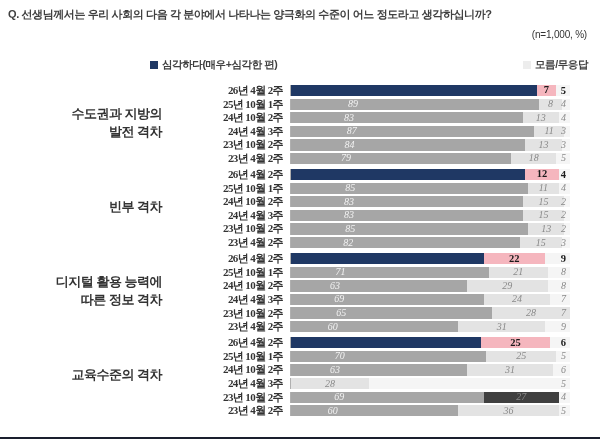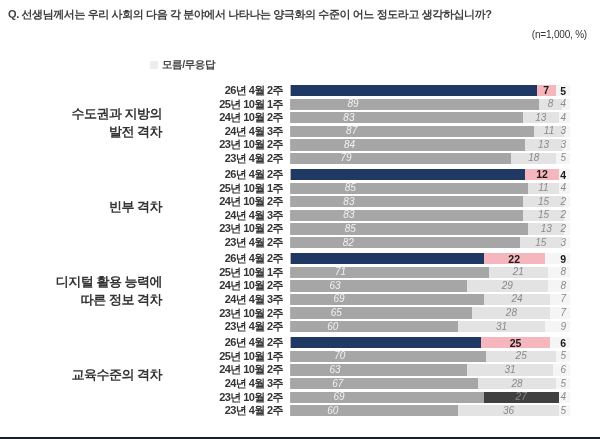--- a/index.html
+++ b/index.html
@@ -22,21 +22,21 @@
   .legend-item{display:flex;align-items:center;gap:4px;font-size:10.5px;font-weight:bold;color:#404040;letter-spacing:-0.4px;}
   .swatch{width:8px;height:8px;display:inline-block;}
   .chart{position:absolute;top:85px;left:0;right:0;}
   .section{position:relative;margin-bottom:5px;}
   .cat{
     position:absolute;left:0;top:0;bottom:4px;width:162px;
     display:flex;align-items:center;justify-content:flex-end;
     text-align:right;font-size:13px;font-weight:bold;color:#333;
     white-space:pre-line;line-height:1.35;letter-spacing:-0.5px;
   }
-  .rows{margin-left:165px;position:relative;}
+  .rows{margin-left:165px;position:relative;font-family:Liberation Serif, serif;}
   .row{display:flex;align-items:center;height:11.2px;margin-bottom:2.4px;}
   .date{
     width:125px;text-align:right;padding-right:7px;box-sizing:border-box;
     font-size:11px;font-weight:bold;color:#333;letter-spacing:-0.6px;white-space:nowrap;
   }
   .bar{
     position:relative;width:280px;height:100%;display:flex;
     border-left:1px solid #b0b0b0;box-sizing:border-box;
   }
   .seg{position:relative;height:100%;}
@@ -52,20 +52,24 @@
   .bottom-line{position:absolute;left:0;right:0;bottom:0;height:2px;background:#1a1f2e;}
 </style>
 </head>
 <body>
 
 <div class="page">
   <div class="title">Q. 선생님께서는 우리 사회의 다음 각 분야에서 나타나는 양극화의 수준이 어느 정도라고 생각하십니까?</div>
   <div class="n-note">(n=1,000, %)</div>
   <div class="legend" id="legend">
       <div class="legend-item">
+        <div class="swatch" style="background: rgb(31, 56, 100);"></div>
+        <div>심각하다(매우+심각한 편)</div>
+      </div>
+      <div class="legend-item">
         <div class="swatch" style="background: rgb(237, 237, 237);"></div>
         <div>모름/무응답</div>
       </div>
     </div>
   <div class="chart" id="chart">
       <div class="section">
         <div class="cat">수도권과 지방의
 발전 격차</div>
         <div class="rows">
           <div class="row latest">
@@ -283,21 +287,21 @@
               <div class="seg seg2" style="width: 24%; background: rgb(227, 227, 227);">
                 <div class="v v2">24</div>
               </div>
               <div class="seg seg3" style="background: rgb(245, 245, 245);"></div>
               <div class="v v3">7</div>
             </div>
           </div>
           <div class="row">
             <div class="date">23년 10월 2주</div>
             <div class="bar">
-              <div class="seg seg1" style="width: 65%; background: rgb(166, 166, 166);">
+              <div class="seg seg1" style="width: 65%; background: rgb(166, 166, 166); padding-left: 20px;">
                 <div class="v v1">65</div>
               </div>
               <div class="seg seg2" style="width: 28%; background: rgb(227, 227, 227);">
                 <div class="v v2">28</div>
               </div>
               <div class="seg seg3" style="background: rgb(245, 245, 245);"></div>
               <div class="v v3">7</div>
             </div>
           </div>
           <div class="row">
@@ -353,23 +357,20 @@
               <div class="seg seg2" style="width: 31%; background: rgb(227, 227, 227);">
                 <div class="v v2">31</div>
               </div>
               <div class="seg seg3" style="background: rgb(245, 245, 245);"></div>
               <div class="v v3">6</div>
             </div>
           </div>
           <div class="row">
             <div class="date">24년 4월 3주</div>
             <div class="bar">
-              <div class="seg seg1" style="width: 67%; background: rgb(166, 166, 166);">
-                <div class="v v1">67</div>
-              </div>
               <div class="seg seg2" style="width: 28%; background: rgb(227, 227, 227);">
                 <div class="v v2">28</div>
               </div>
               <div class="seg seg3" style="background: rgb(245, 245, 245);"></div>
               <div class="v v3">5</div>
             </div>
           </div>
           <div class="row">
             <div class="date">23년 10월 2주</div>
             <div class="bar">

